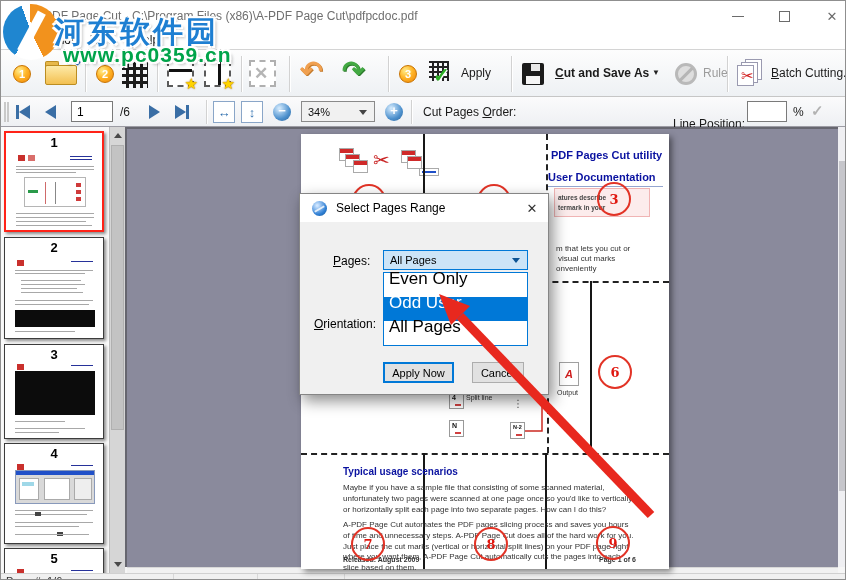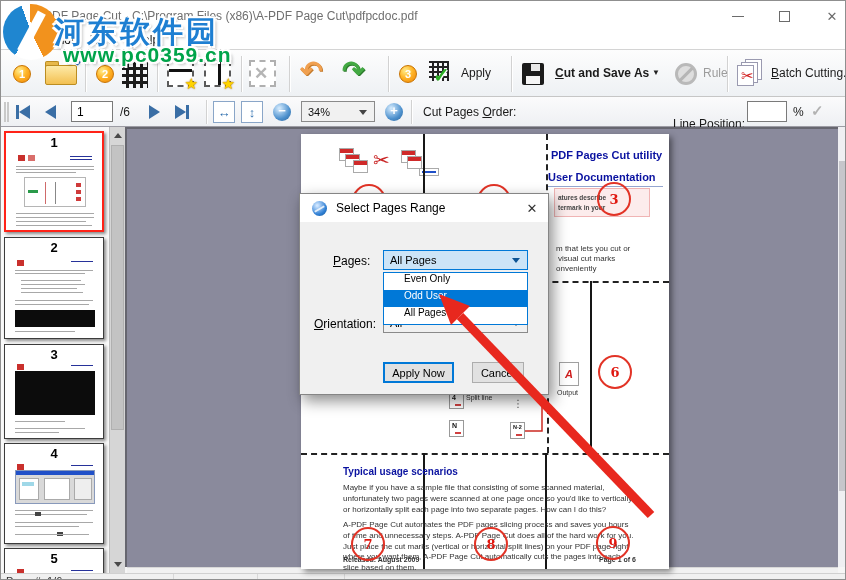--- a/index.html
+++ b/index.html
@@ -136,21 +136,21 @@
   .dlg-title { position:absolute; left:0; top:0; width:100%; height:28px; background:#fff; }
   .dlg-globe { position:absolute; left:12px; top:7px; width:15px; height:15px; border-radius:50%;
     background:radial-gradient(circle at 35% 30%, #cfe6ff 5%, #2f7fd4 62%, #17548f); }
   .dlg-globe::after { content:""; position:absolute; left:2px; top:7px; width:11px; height:2px; background:rgba(255,255,255,.8); transform:rotate(-30deg); }
   .dlg-title-text { position:absolute; left:36px; top:7px; font-size:12px; color:#000; }
   .dlg-close { position:absolute; right:0; top:0; width:32px; height:28px; display:flex; align-items:center; justify-content:center; font-size:13px; color:#333; }
   .dlg-label { position:absolute; font-size:12px; color:#000; }
   .dd-face { position:absolute; left:83px; width:145px; height:20px; background:#cce4f7; border:1px solid #0078d7; font-size:11px; }
   .dd-face .val { position:absolute; left:6px; top:3px; color:#000; }
   .dd-list { position:absolute; left:83px; width:145px; background:#fff; border:1px solid #0078d7; z-index:2; }
-  .dd-item { height:17px; line-height:12px; font-size:10px; padding-left:20px; color:#000; }
+  .dd-item { height:24px; line-height:12px; font-size:17px; padding-left:5px; color:#000; }
   .dd-item.hot { background:#0078d7; color:#fff; }
   .dd-face2 { position:absolute; left:83px; width:145px; height:20px; background:#f0f0f0; border:1px solid #8a8a8a; font-size:11px; }
   .dlg-btn { position:absolute; height:21px; background:#e1e1e1; font-size:11px; display:flex; align-items:center; justify-content:center; color:#000; }
   .btn-default { border:2px solid #0078d7; }
   .btn-normal { border:1px solid #adadad; }
 
   
   .statusbar { left:0; top:572px; width:846px; height:8px; background:#f0f0f0; border-top:1px solid #d0d0d0; overflow:hidden; }
   .sb-text { position:absolute; left:5px; top:1px; font-size:11px; color:#333; }
   .sb-div { position:absolute; top:0; width:1px; height:8px; background:#d8d8d8; }

